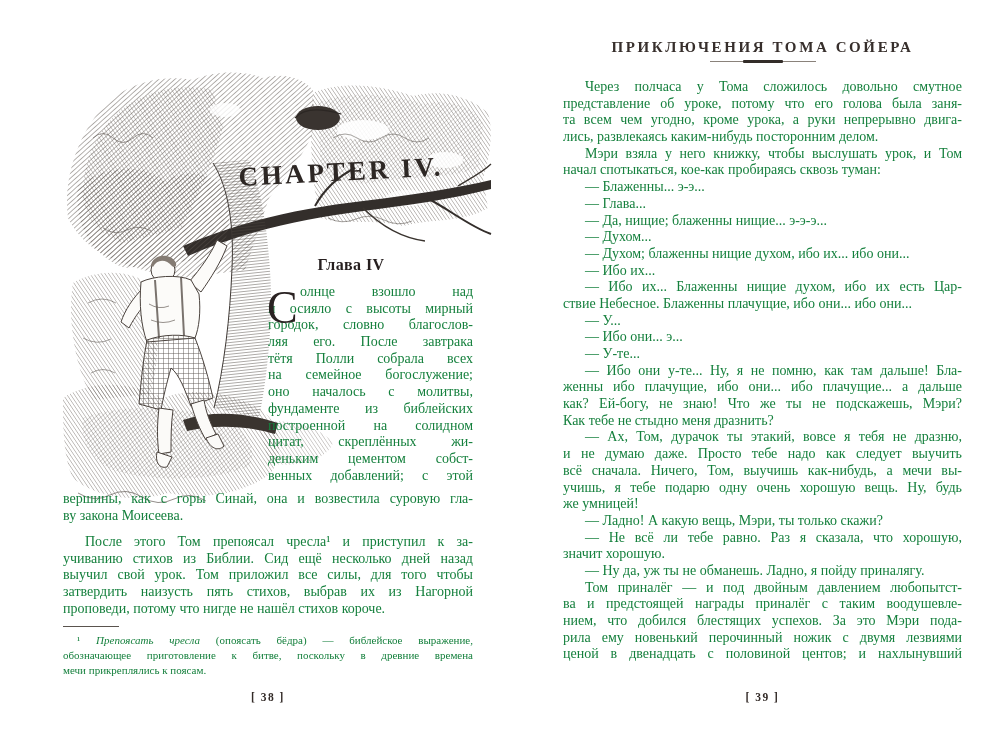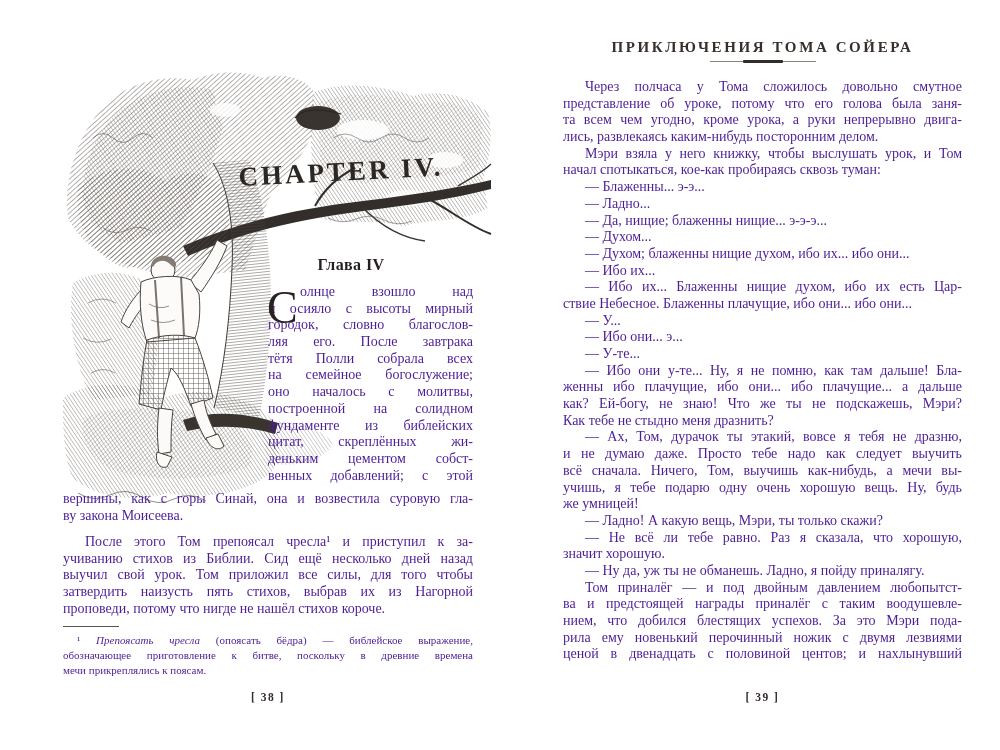--- a/index.html
+++ b/index.html
@@ -20,21 +20,21 @@
   }
   .hrule{position:absolute;top:61px;left:50%;transform:translateX(-50%);
     width:106px;height:1px;background:#8a827b;}
   .hrule-mid{position:absolute;left:50%;top:-1px;transform:translateX(-50%);
     width:40px;height:3px;background:#332d29;border-radius:1px;display:block;}
 
   
   .line{
     height:16.7px;line-height:16.7px;font-size:14px;
     text-align:justify;text-align-last:justify;white-space:nowrap;
-    color:#4c1d95;
+    color:#15803d;
   }
   .line.pend{text-align-last:left;white-space:normal;}
   .line.ind{text-indent:22px;}
   .line.dcpad{padding-left:32px;}
   .para{margin:0;}
 
   #right-body{position:absolute;top:79px;left:0;width:399px;}
 
   
   #chapter-heading{
@@ -151,22 +151,22 @@
   <div id="para1-col">
     <span id="drop-cap">С</span>
   <div class="para">
         <div class="line dcpad">олнце взошло над</div>
         <div class="line">и осияло с высоты мирный</div>
         <div class="line">городок, словно благослов-</div>
         <div class="line">ляя его. После завтрака</div>
         <div class="line">тётя Полли собрала всех</div>
         <div class="line">на семейное богослужение;</div>
         <div class="line">оно началось с молитвы,</div>
+        <div class="line">фундаменте из библейских</div>
         <div class="line">построенной на солидном</div>
-        <div class="line">фундаменте из библейских</div>
         <div class="line">цитат, скреплённых жи-</div>
         <div class="line">деньким цементом собст-</div>
         <div class="line">венных добавлений; с этой</div>
       </div>
     </div>
 
   <div id="para1-rest">
       <div class="para">
         <div class="line">вершины, как с горы Синай, она и возвестила суровую гла-</div>
         <div class="line pend">ву закона Моисеева.</div>
@@ -206,21 +206,21 @@
         <div class="line pend">лись, развлекаясь каким-нибудь посторонним делом.</div>
       </div>
       <div class="para">
         <div class="line ind">Мэри взяла у него книжку, чтобы выслушать урок, и Том</div>
         <div class="line pend">начал спотыкаться, кое-как пробираясь сквозь туман:</div>
       </div>
       <div class="para">
         <div class="line pend ind">— Блаженны... э-э...</div>
       </div>
       <div class="para">
-        <div class="line pend ind">— Ладно...</div>
+        <div class="line pend ind">— Глава...</div>
       </div>
       <div class="para">
         <div class="line pend ind">— Да, нищие; блаженны нищие... э-э-э...</div>
       </div>
       <div class="para">
         <div class="line pend ind">— Духом...</div>
       </div>
       <div class="para">
         <div class="line pend ind">— Духом; блаженны нищие духом, ибо их... ибо они...</div>
       </div>

